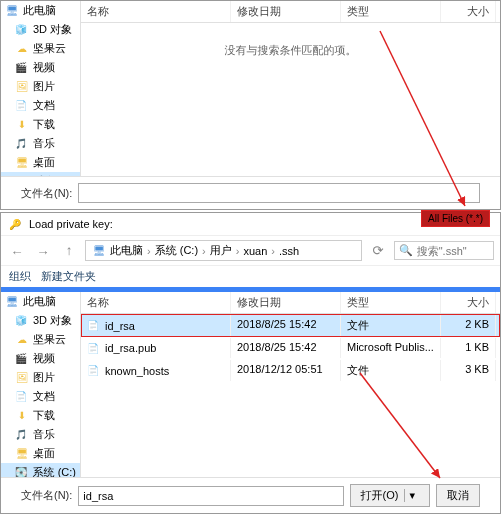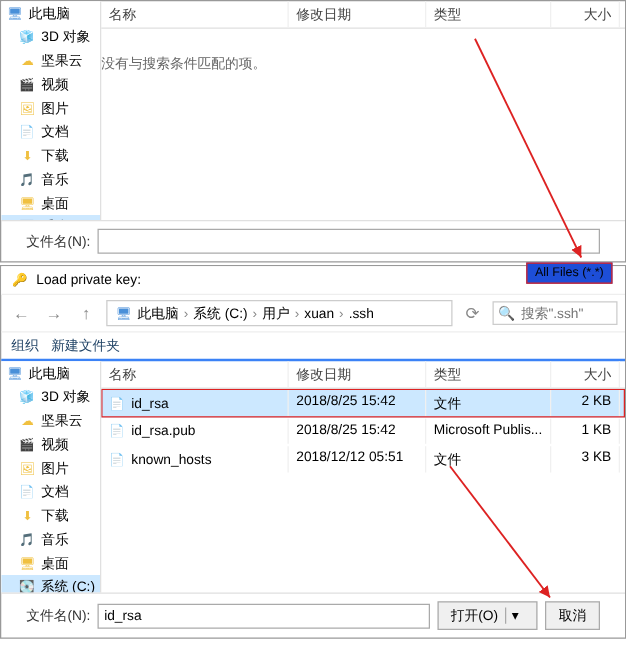--- a/index.html
+++ b/index.html
@@ -12,39 +12,39 @@
   .sidebar-item.selected { background: #cce8ff; }
   .icon { width: 14px; height: 14px; display: inline-flex; align-items: center; justify-content: center; font-size: 10px; }
   .file-area { flex: 1; display: flex; flex-direction: column; }
   .file-header { display: flex; border-bottom: 1px solid #e0e0e0; font-size: 11px; color: #444; font-family: Liberation Mono, monospace; }
   .col { padding: 3px 6px; border-right: 1px solid #f0f0f0; }
   .col-name { width: 150px; }
   .col-date { width: 110px; }
   .col-type { width: 100px; }
   .col-size { width: 55px; text-align: right; }
   .file-list { flex: 1; overflow: auto; }
-  .empty-msg { text-align: left; color: #666; padding: 20px 0; font-size: 11px; }
+  .empty-msg { text-align: center; color: #666; padding: 20px 0; font-size: 11px; }
   .file-row { display: flex; padding: 1px 0; cursor: pointer; }
   .file-row.selected { background: #cce8ff; }
   .file-row.highlighted { outline: 1px solid #d22; outline-offset: -1px; }
   .file-row .fname { display: flex; align-items: center; gap: 4px; padding-left: 6px; }
   .bottom-bar { padding: 6px 20px; border-top: 1px solid #e0e0e0; display: flex; align-items: center; gap: 6px; position: relative; }
   .filename-label { color: #333; }
   .filename-input { flex: 1; border: 1px solid #aaa; padding: 2px 4px; font-size: 11px; height: 20px; }
-  .filetype-dd { position: absolute; right: 10px; bottom: -18px; border: 1px solid #d22; background: #1d4ed8; padding: 2px 6px; font-size: 10px; z-index: 10; }
+  .filetype-dd { position: absolute; right: 10px; bottom: -18px; border: 1px solid #d22; background: #b91c1c; padding: 2px 6px; font-size: 10px; z-index: 10; }
   .arrow-svg { position: absolute; pointer-events: none; z-index: 9; }
   .titlebar { display: flex; align-items: center; gap: 6px; padding: 4px 8px; background: #fff; border-bottom: 1px solid #eee; }
   .titlebar .key-icon { color: #d4a017; }
   .navbar { display: flex; align-items: center; padding: 4px 6px; gap: 6px; border-bottom: 1px solid #eee; }
   .nav-btn { width: 20px; height: 20px; border: none; background: none; color: #888; cursor: pointer; display: flex; align-items: center; justify-content: center; }
   .breadcrumb { flex: 1; border: 1px solid #ccc; padding: 2px 6px; display: flex; align-items: center; gap: 4px; font-size: 11px; }
   .bc-sep { color: #888; }
   .search-box { width: 100px; border: 1px solid #ccc; padding: 2px 4px; display: flex; align-items: center; gap: 4px; }
   .search-box input { border: none; outline: none; width: 70px; font-size: 11px; }
-  .toolbar { display: flex; align-items: center; padding: 3px 8px; gap: 10px; border-bottom: 2px solid #3b82f6; font-size: 11px; }
+  .toolbar { display: flex; align-items: center; padding: 3px 8px; gap: 10px; border-bottom: 5px solid #3b82f6; font-size: 11px; }
   .toolbar-item { color: #246; cursor: pointer; }
   .action-btns { display: flex; gap: 6px; align-items: center; }
   .btn { border: 1px solid #aaa; background: #f0f0f0; padding: 3px 10px; font-size: 11px; cursor: pointer; }
   .btn-dd { display: flex; align-items: center; }
   .btn-dd .arr { border-left: 1px solid #aaa; padding: 0 4px; margin-left: 6px; }
   .computer-icon { color: #4a90d9; }
   .folder-icon { color: #f0c040; }
   .disk-icon { color: #888; }
   .file-icon-generic { color: #888; }
 </style>

